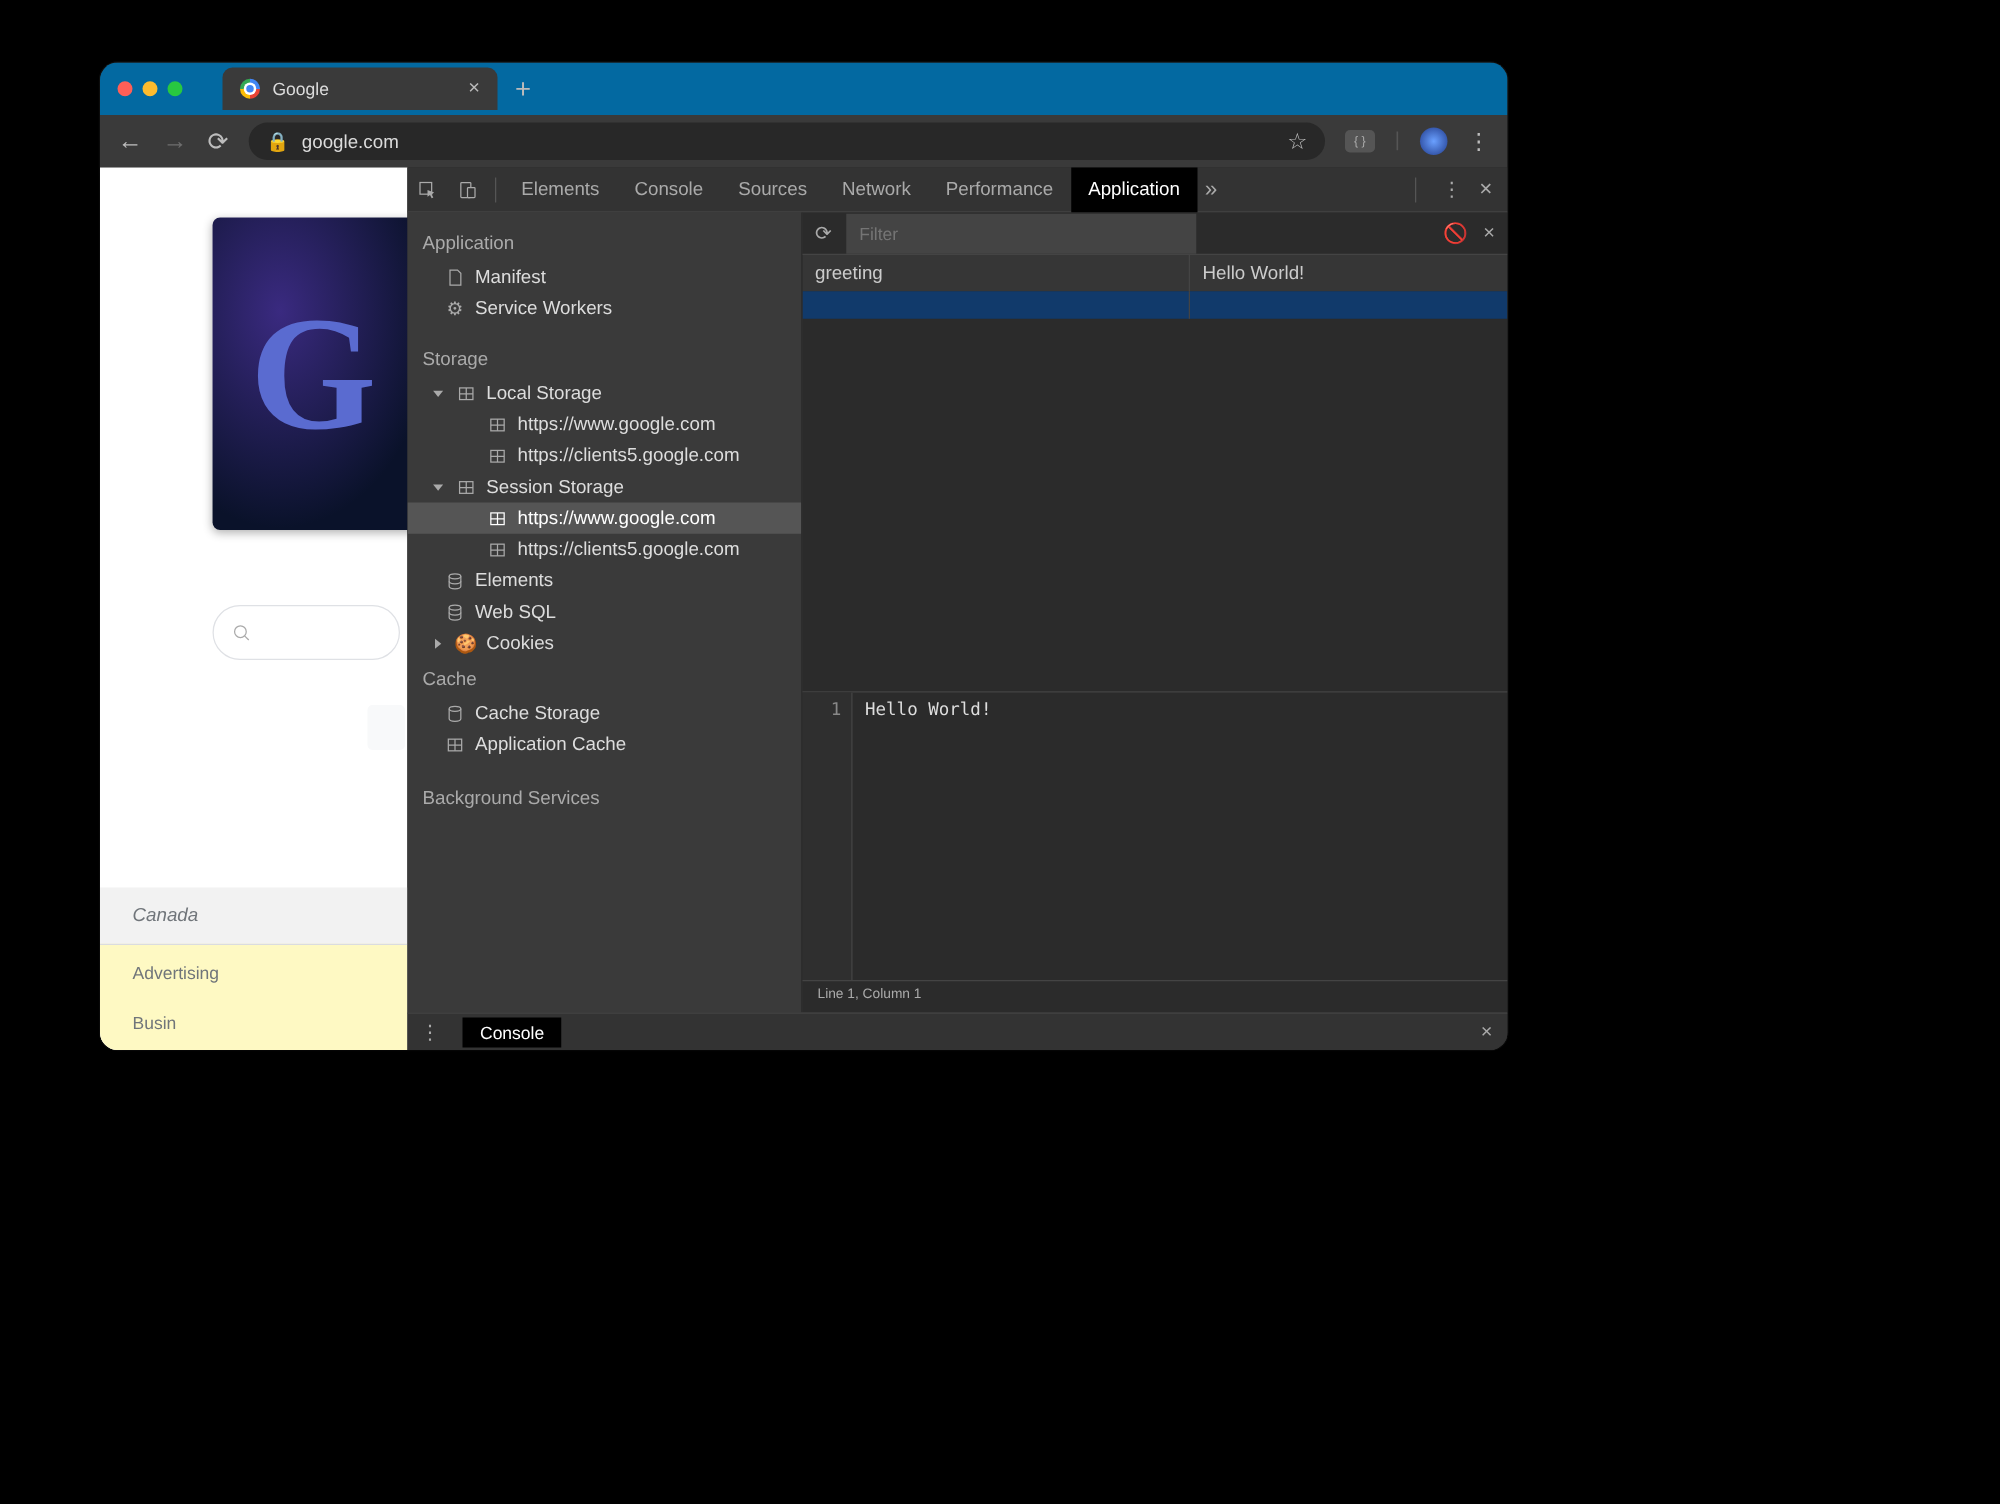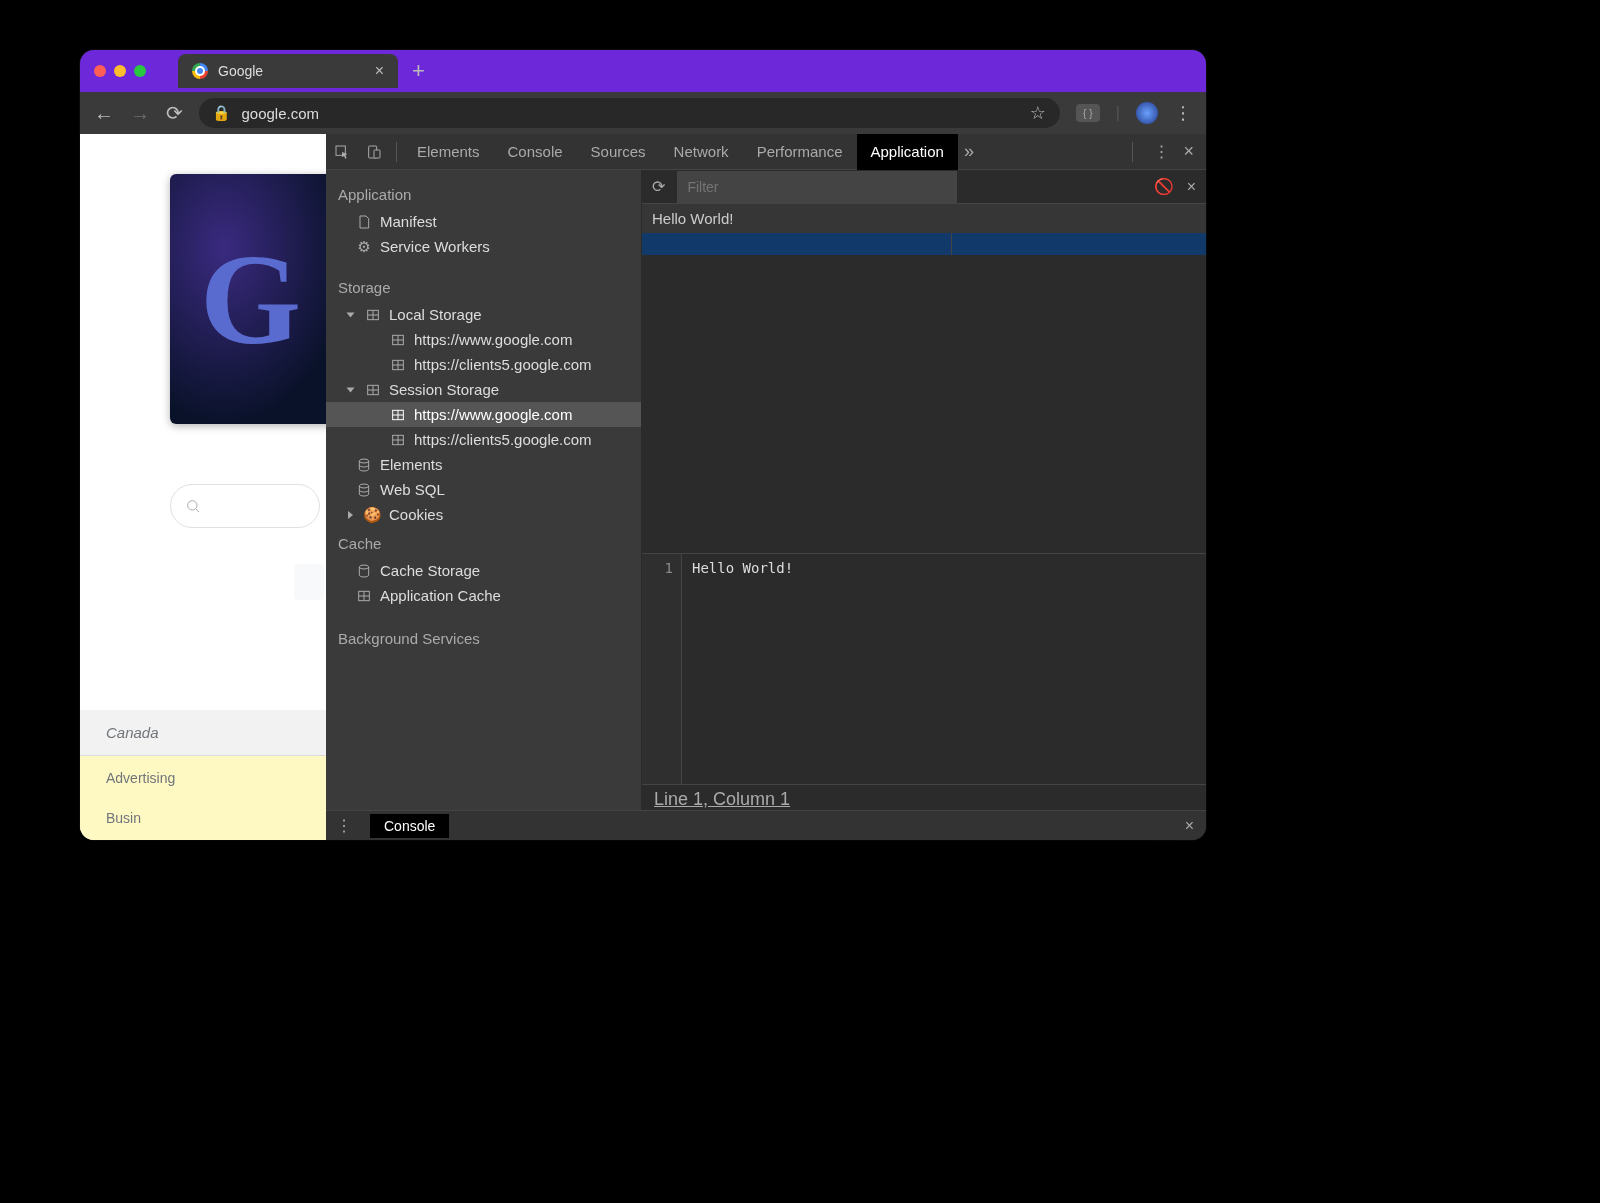--- a/index.html
+++ b/index.html
@@ -1,20 +1,20 @@
 <!DOCTYPE html>
 <html><head>
 <meta charset="utf-8">
 <style>
 * { margin:0; padding:0; box-sizing:border-box; }
 body { background:#000; width:1600px; height:1203px; font-family:-apple-system,"Helvetica Neue",Arial,sans-serif; overflow:hidden; }
 .stage { position:absolute; left:80px; top:50px; width:1126px; height:790px; background:#282828; border-radius:14px; box-shadow:0 40px 100px rgba(0,0,0,.8),0 0 0 1px rgba(255,255,255,.06); overflow:hidden; }
 
 
-.titlebar { height:42px; background:#6d28d9; display:flex; align-items:center; padding-left:14px;text-align:right; }
+.titlebar { height:42px; background:#0369a1; display:flex; align-items:center; padding-left:14px;text-align:right; }
 .tl { width:12px; height:12px; border-radius:50%; margin-right:8px; }
 .tl.r{background:#ff5f57;} .tl.y{background:#febc2e;} .tl.g{background:#28c840;}
 .tab { margin-left:24px; height:34px; background:#3a3a3a; border-radius:8px 8px 0 0; display:flex; align-items:center; padding:0 14px; gap:10px; color:#dcdcdc; font-size:14px; min-width:220px; }
 .favicon { width:16px; height:16px; border-radius:50%; background:conic-gradient(#4285f4 0 25%,#ea4335 0 50%,#fbbc05 0 75%,#34a853 0); position:relative; }
 .favicon::after{content:"";position:absolute;inset:3px;background:#fff;border-radius:50%;}
 .favicon::before{content:"";position:absolute;inset:5px;background:#4285f4;border-radius:50%;z-index:1;}
 .tab-x{ margin-left:auto; color:#bbb; font-size:16px; cursor:pointer; }
 .newtab { margin-left:14px; color:#bbb; font-size:22px; cursor:pointer; }
 
 
@@ -71,21 +71,21 @@
 .col-k{ width:310px; border-right:1px solid #444; } .col-v{ flex:1; }
 .grid-body { flex:1; overflow:auto; }
 .grid-row { display:flex; }
 .grid-row.rowA{ background:#363636; }
 .grid-row.sel { background:#113a6b; }
 .grid-row.blank > div{ height:22px; padding:0 10px; }
 
 .preview { flex:1; display:flex; font-family:Menlo,Consolas,monospace; font-size:14px; }
 .gut { width:40px; text-align:right; padding:6px 8px; color:#888; border-right:1px solid #444; background:#2f2f2f; }
 .pv { padding:6px 10px; color:#ddd; }
-.statusline { height:26px; padding:4px 12px; color:#aaa; font-size:18px; border-top:1px solid #444;text-decoration:underline; }
+.statusline { height:26px; padding:4px 12px; color:#aaa; font-size:11px; border-top:1px solid #444; }
 
 .drawer { height:30px; background:#333; display:flex; align-items:center; border-top:1px solid #444; }
 .drawer-tab { background:#000; color:#fff; padding:4px 14px; font-size:14px; margin-left:8px; }
 .drawer-x { margin-left:auto; margin-right:12px; color:#aaa; cursor:pointer; }
 
 svg.i{width:16px;height:16px;fill:none;stroke:#aaa;stroke-width:1.5;}
 </style>
 </head>
 <body>
 
@@ -303,20 +303,21 @@
         <div class="toolbar">
           <span class="tool-icn">⟳</span>
           <input class="filter" placeholder="Filter" style="">
           <span style="flex:1"></span>
           <span class="tool-icn">🚫</span>
           <span class="tool-icn">×</span>
         </div>
         <div class="grid">
           <div class="grid-body">
             <div class="grid-row rowA">
+              <div class="col-k">greeting</div>
               <div class="col-v">Hello World!</div>
             </div>
             <div class="grid-row sel blank">
                 <div class="col-k"></div>
                 <div class="col-v"></div>
               </div>
           </div>
         </div>
         <div class="preview">
           <div class="gut">1</div>

